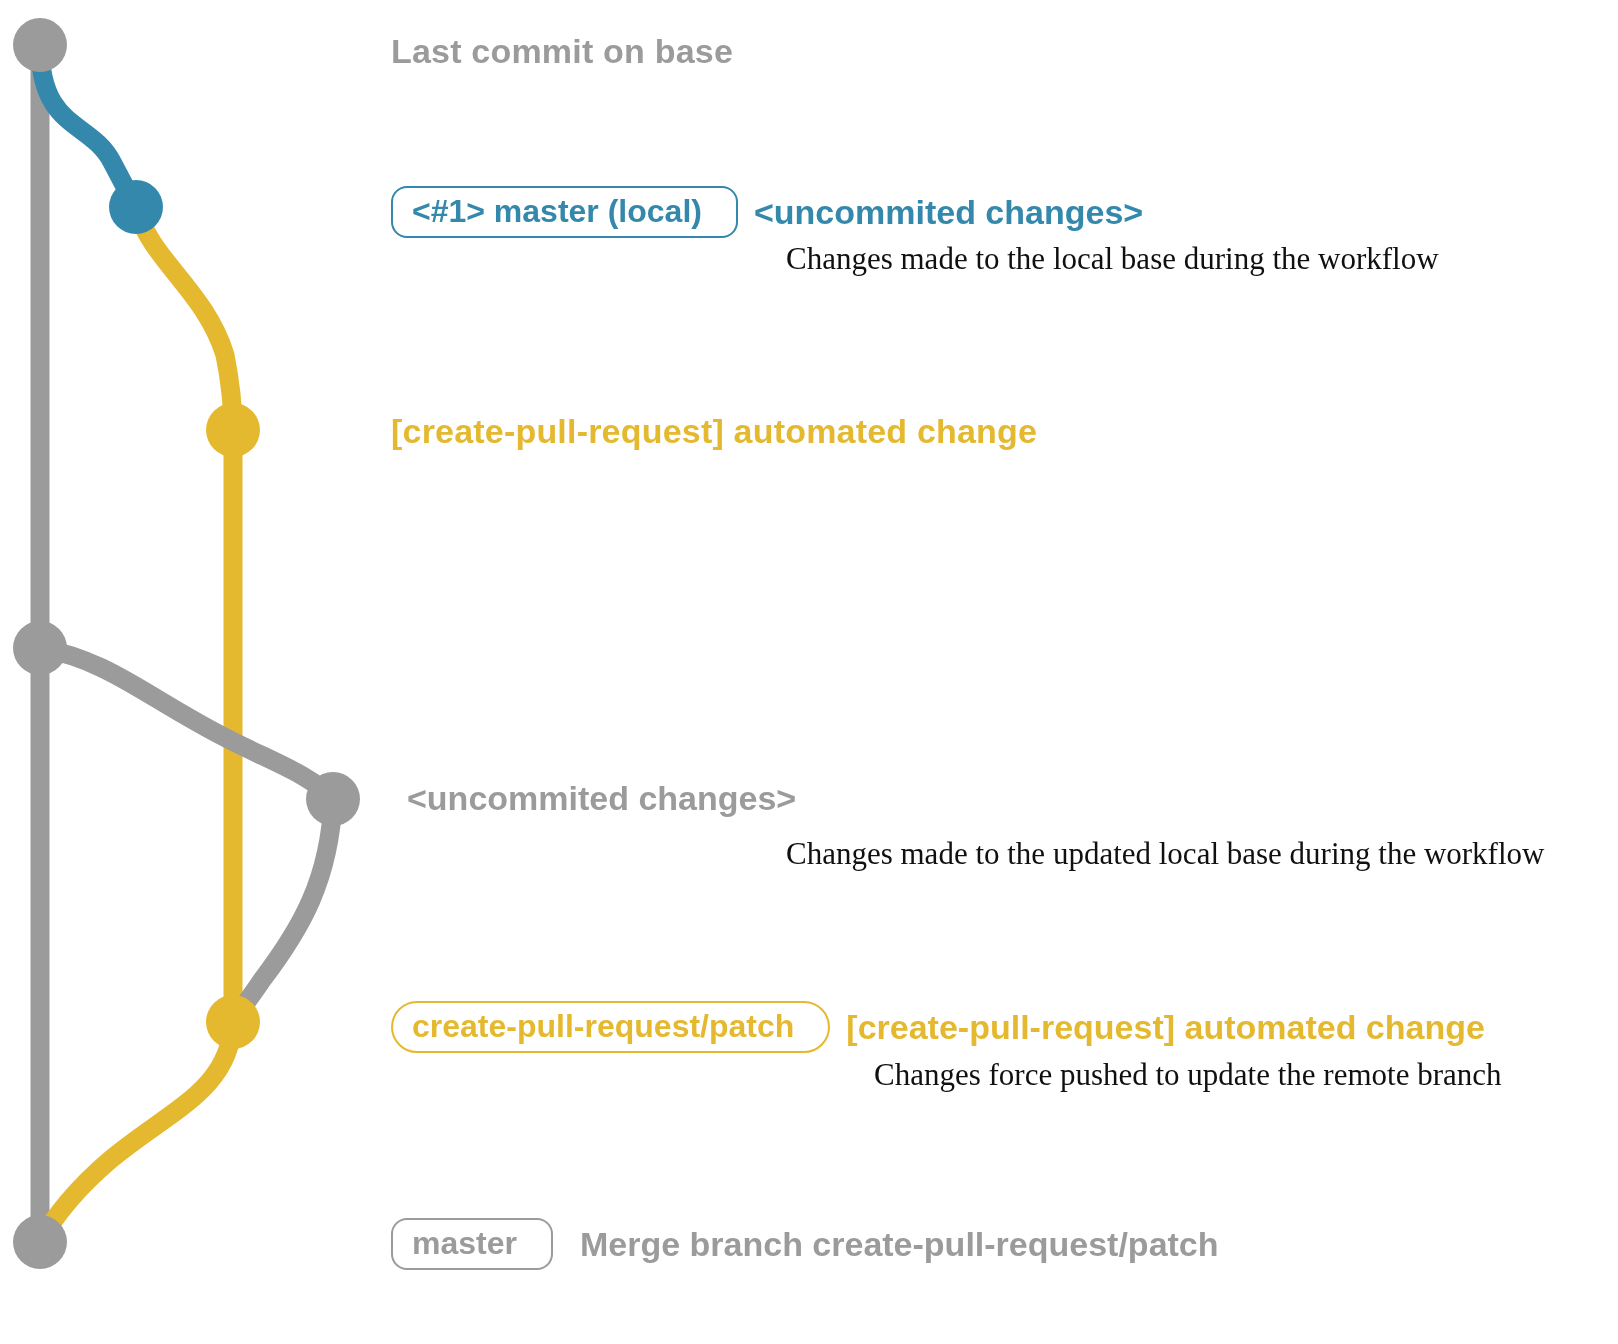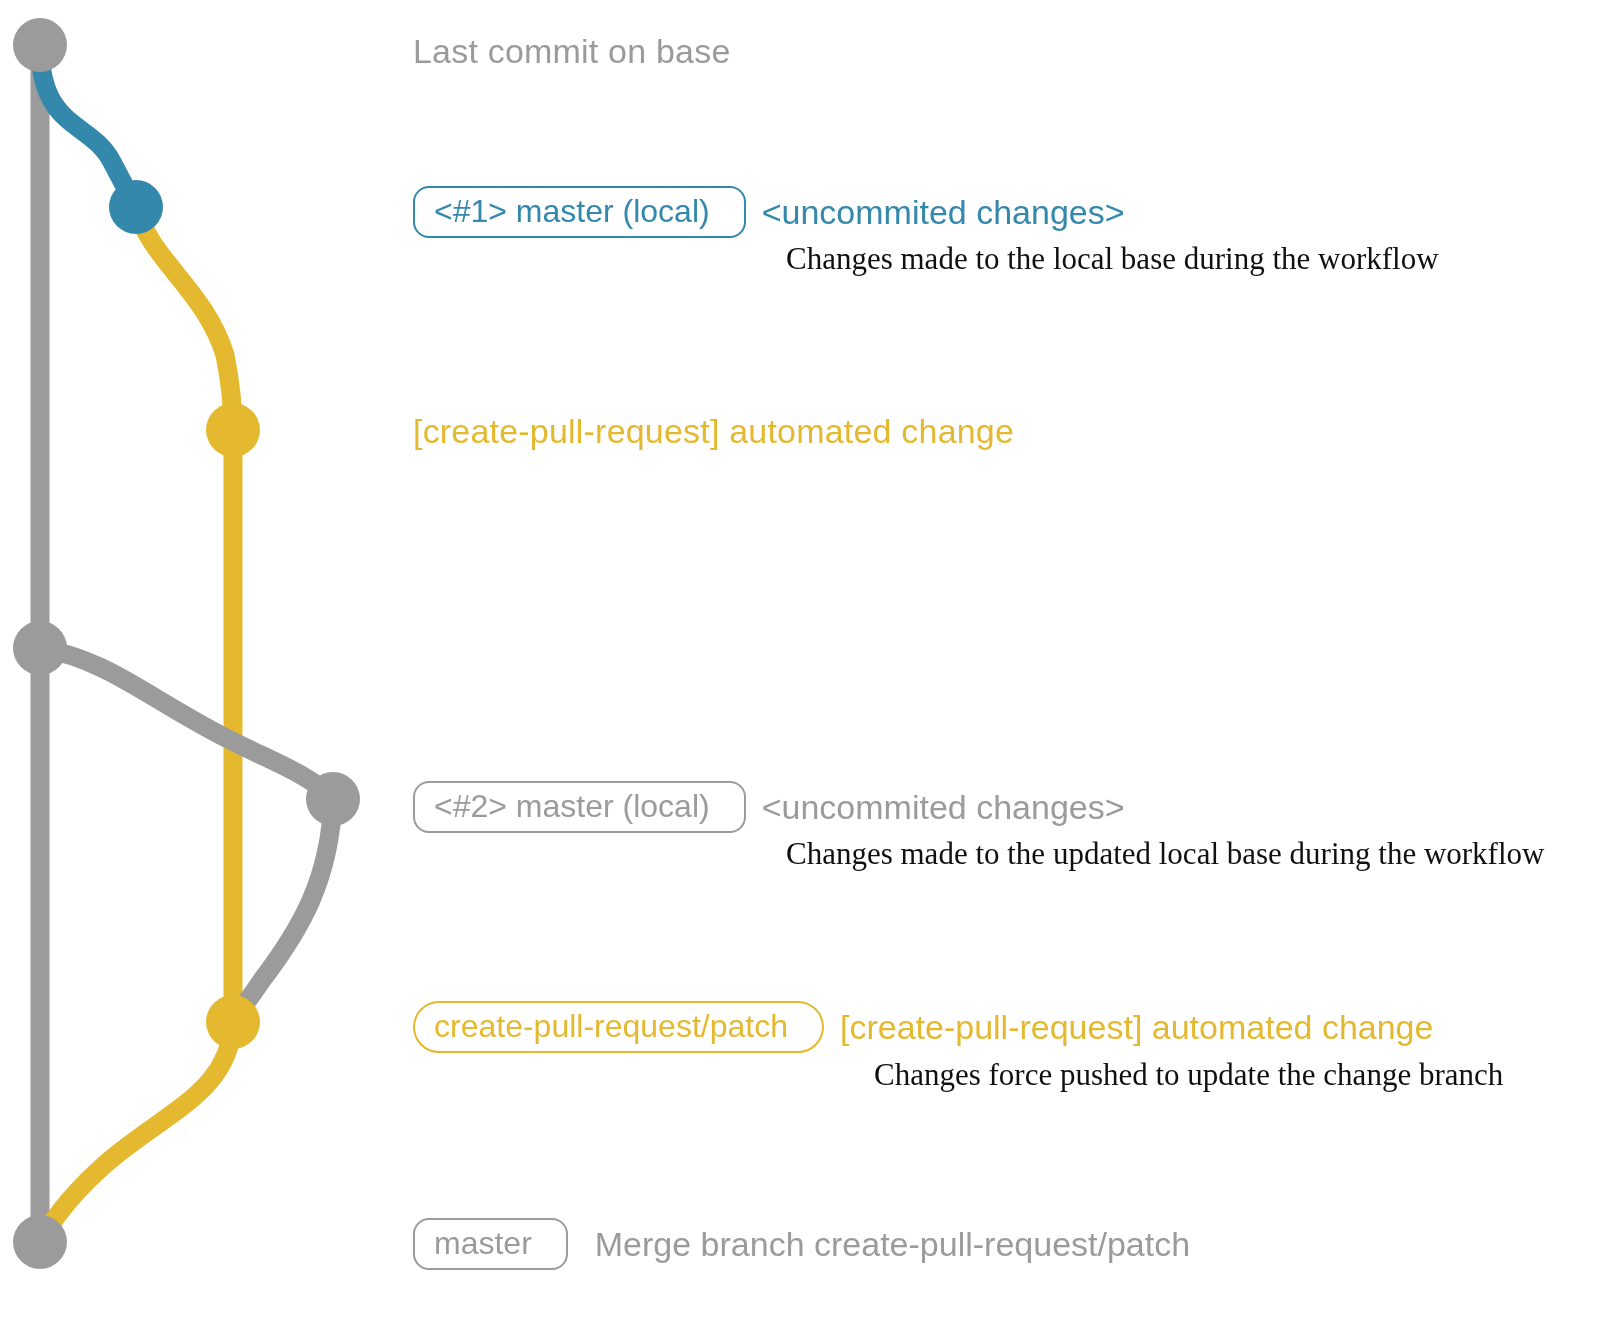--- a/index.html
+++ b/index.html
@@ -21,21 +21,22 @@
   }
   #graph {
     position: absolute;
     left: 0;
     top: 0;
     width: 400px;
     height: 1344px;
   }
   .row {
     position: absolute;
-    left: 413px;
+    left: 391px;
+    font-weight: bold;
   }
   .hdr {
     font-size: 34px;
     letter-spacing: 0.2px;
     white-space: nowrap;
     line-height: 1;
   }
   .hdr.gray  { color: #9b9b9b; }
   .hdr.gold  { color: #e5b92f; }
 
@@ -115,29 +116,28 @@
     <span class="tagtext blue">&lt;uncommited changes&gt;</span>
   </div>
   <div class="desc" style="left:786px; top:243px;">Changes made to the local base during the workflow</div>
 
   <div class="row" style="top:414px;">
     <div class="hdr gold">[create-pull-request] automated change</div>
   </div>
 
 
   <div class="row tagline" style="top:781px;">
-    <span class="badge gray">&lt;#2&gt; master (local)</span>
     <span class="tagtext gray">&lt;uncommited changes&gt;</span>
   </div>
   <div class="desc" style="left:786px; top:838px;">Changes made to the updated local base during the workflow</div>
 
   <div class="row tagline" style="top:1001px;">
     <span class="badge gold">create-pull-request/patch</span>
     <span class="tagtext gold">[create-pull-request] automated change</span>
   </div>
-  <div class="desc" style="left:874px; top:1059px;">Changes force pushed to update the change branch</div>
+  <div class="desc" style="left:874px; top:1059px;">Changes force pushed to update the remote branch</div>
 
   <div class="row tagline" style="top:1218px;gap:11px;">
     <span class="badge gray">master</span>
     <span class="tagtext gray">Merge branch create-pull-request/patch</span>
   </div>
 
 </div>
 
 </body></html>

